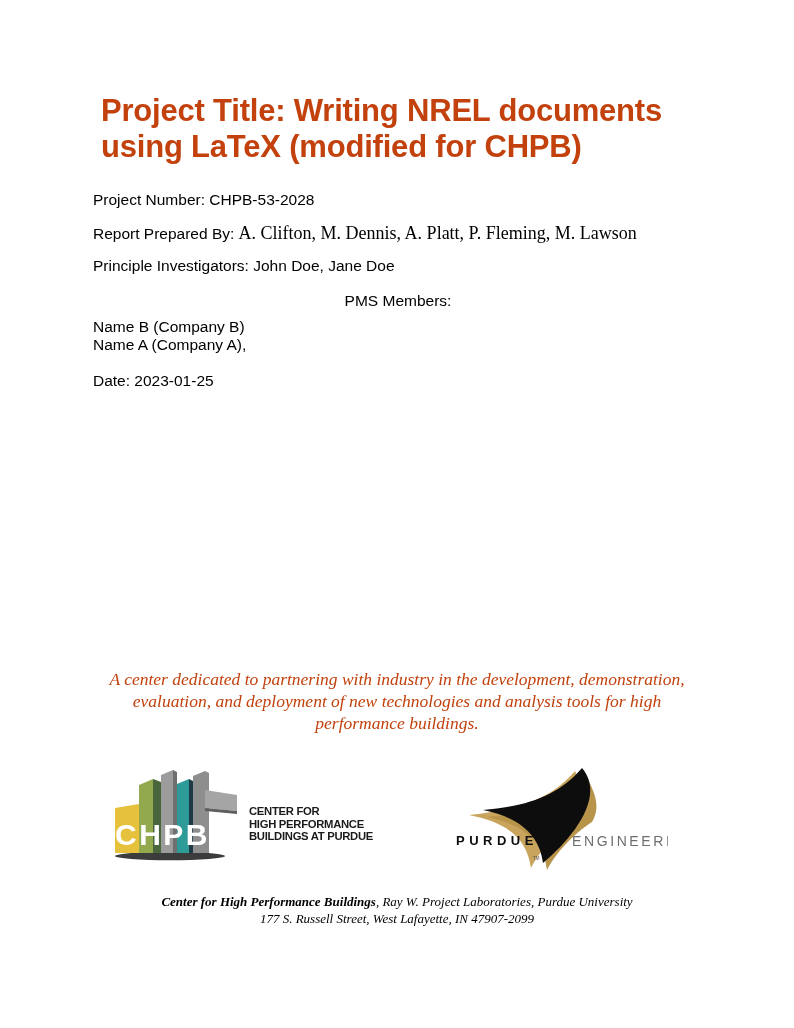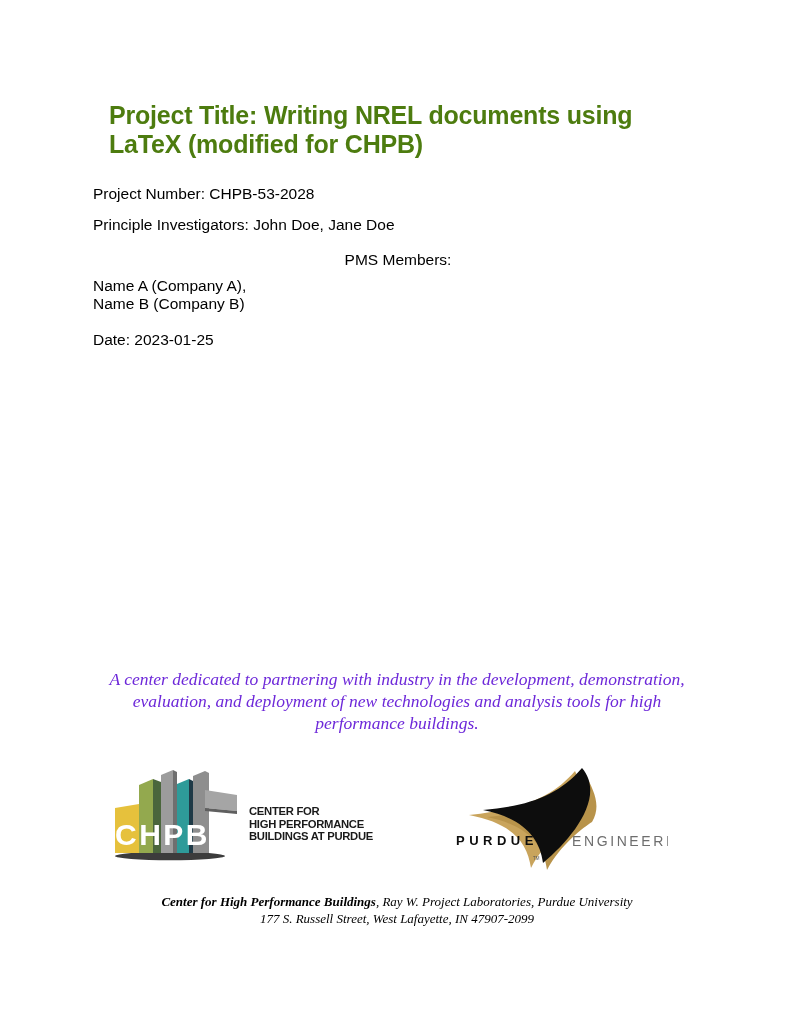--- a/index.html
+++ b/index.html
@@ -10,26 +10,26 @@
     font-family:"Liberation Sans",sans-serif;
     color:#111;
     overflow:hidden;
   }
   .content{
     position:absolute;
     left:93px;top:85px;
     width:610px;
   }
   .doc-title{
-    margin:16px;
-    font-size:25px;
+    margin:8px;
+    font-size:31px;
     font-weight:bold;
     line-height:1.16;
     letter-spacing:-0.2px;
-    color:#4d7c0f;
+    color:#c2410c;
   }
   .meta{font-size:15.5px;color:#000;}
   .meta .pn{margin-top:26px;}
   .meta .prep{margin-top:14px;}
   .meta .prep .names{
     font-family:"Liberation Serif",serif;
     font-size:18px;
   }
   .meta .pi{margin-top:13px;}
   .meta .pms-label{margin-top:17px;text-align:center;}
@@ -38,21 +38,21 @@
   .mission{
     position:absolute;
     top:668px;left:50%;
     transform:translateX(-50%);
     width:622px;
     text-align:center;
     font-family:"Liberation Serif",serif;
     font-style:italic;
     font-size:17.5px;
     line-height:1.26;
-    color:#6d28d9;
+    color:#c2410c;
   }
   .logos{position:absolute;left:0;top:0;width:794px;height:0;}
   .chpb-logo{
     position:absolute;left:113px;top:766px;
     display:flex;align-items:flex-start;
   }
   .chpb-text{
     margin-left:8px;
     padding-top:39px;
     font-weight:bold;
@@ -80,25 +80,26 @@
 </head>
 <body>
 
 <div class="page">
 
   <div class="content">
     <h1 class="doc-title">Project Title: Writing NREL documents using LaTeX (modified for CHPB)</h1>
 
     <div class="meta">
       <div class="pn">Project Number: CHPB-53-2028</div>
+      <div class="prep"><span>Report Prepared By: </span><span class="names">A. Clifton, M. Dennis, A. Platt, P. Fleming, M. Lawson</span></div>
       <div class="pi">Principle Investigators: John Doe, Jane Doe</div>
       <div class="pms-label">PMS Members:</div>
       <div class="pms-names">
+        <div>Name B (Company B)</div>
         <div>Name A (Company A),</div>
-        <div>Name B (Company B)</div>
       </div>
       <div class="date">Date: 2023-01-25</div>
     </div>
   </div>
 
   <div class="mission">A center dedicated to partnering with industry in the development, demonstration, evaluation, and deployment of new technologies and analysis tools for high performance buildings.</div>
 
   <div class="logos">
 
     <div class="chpb-logo">

